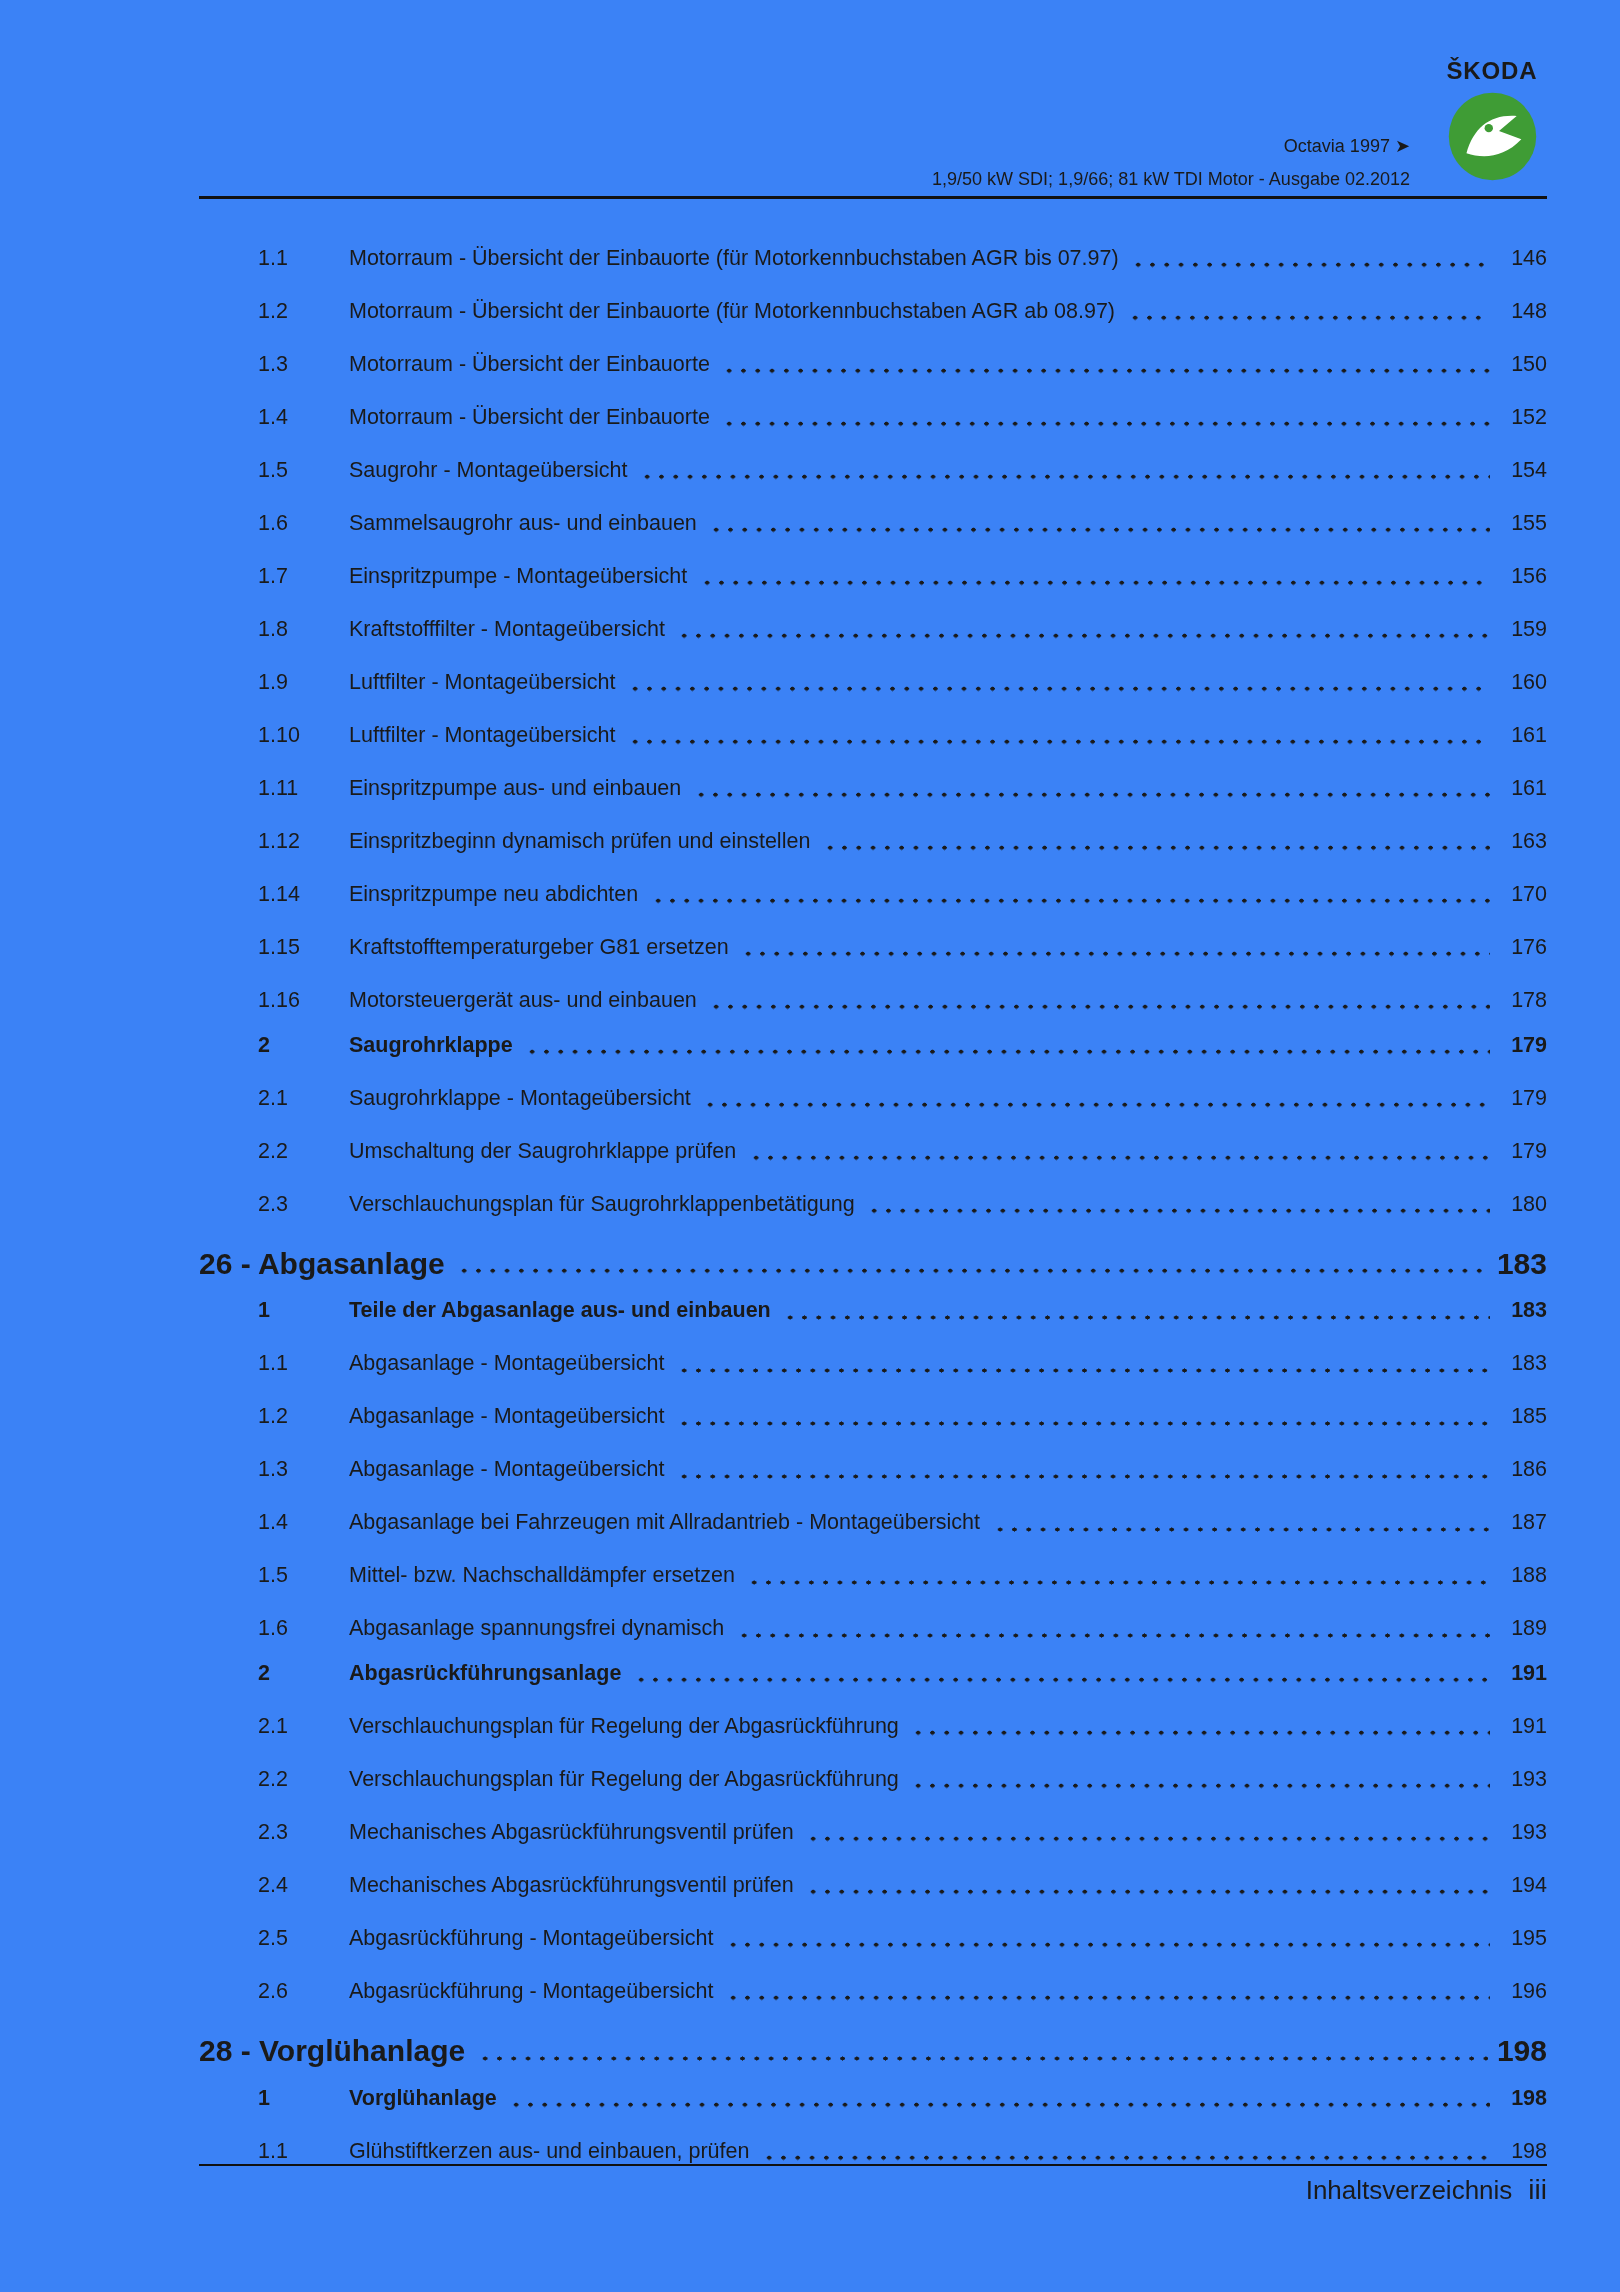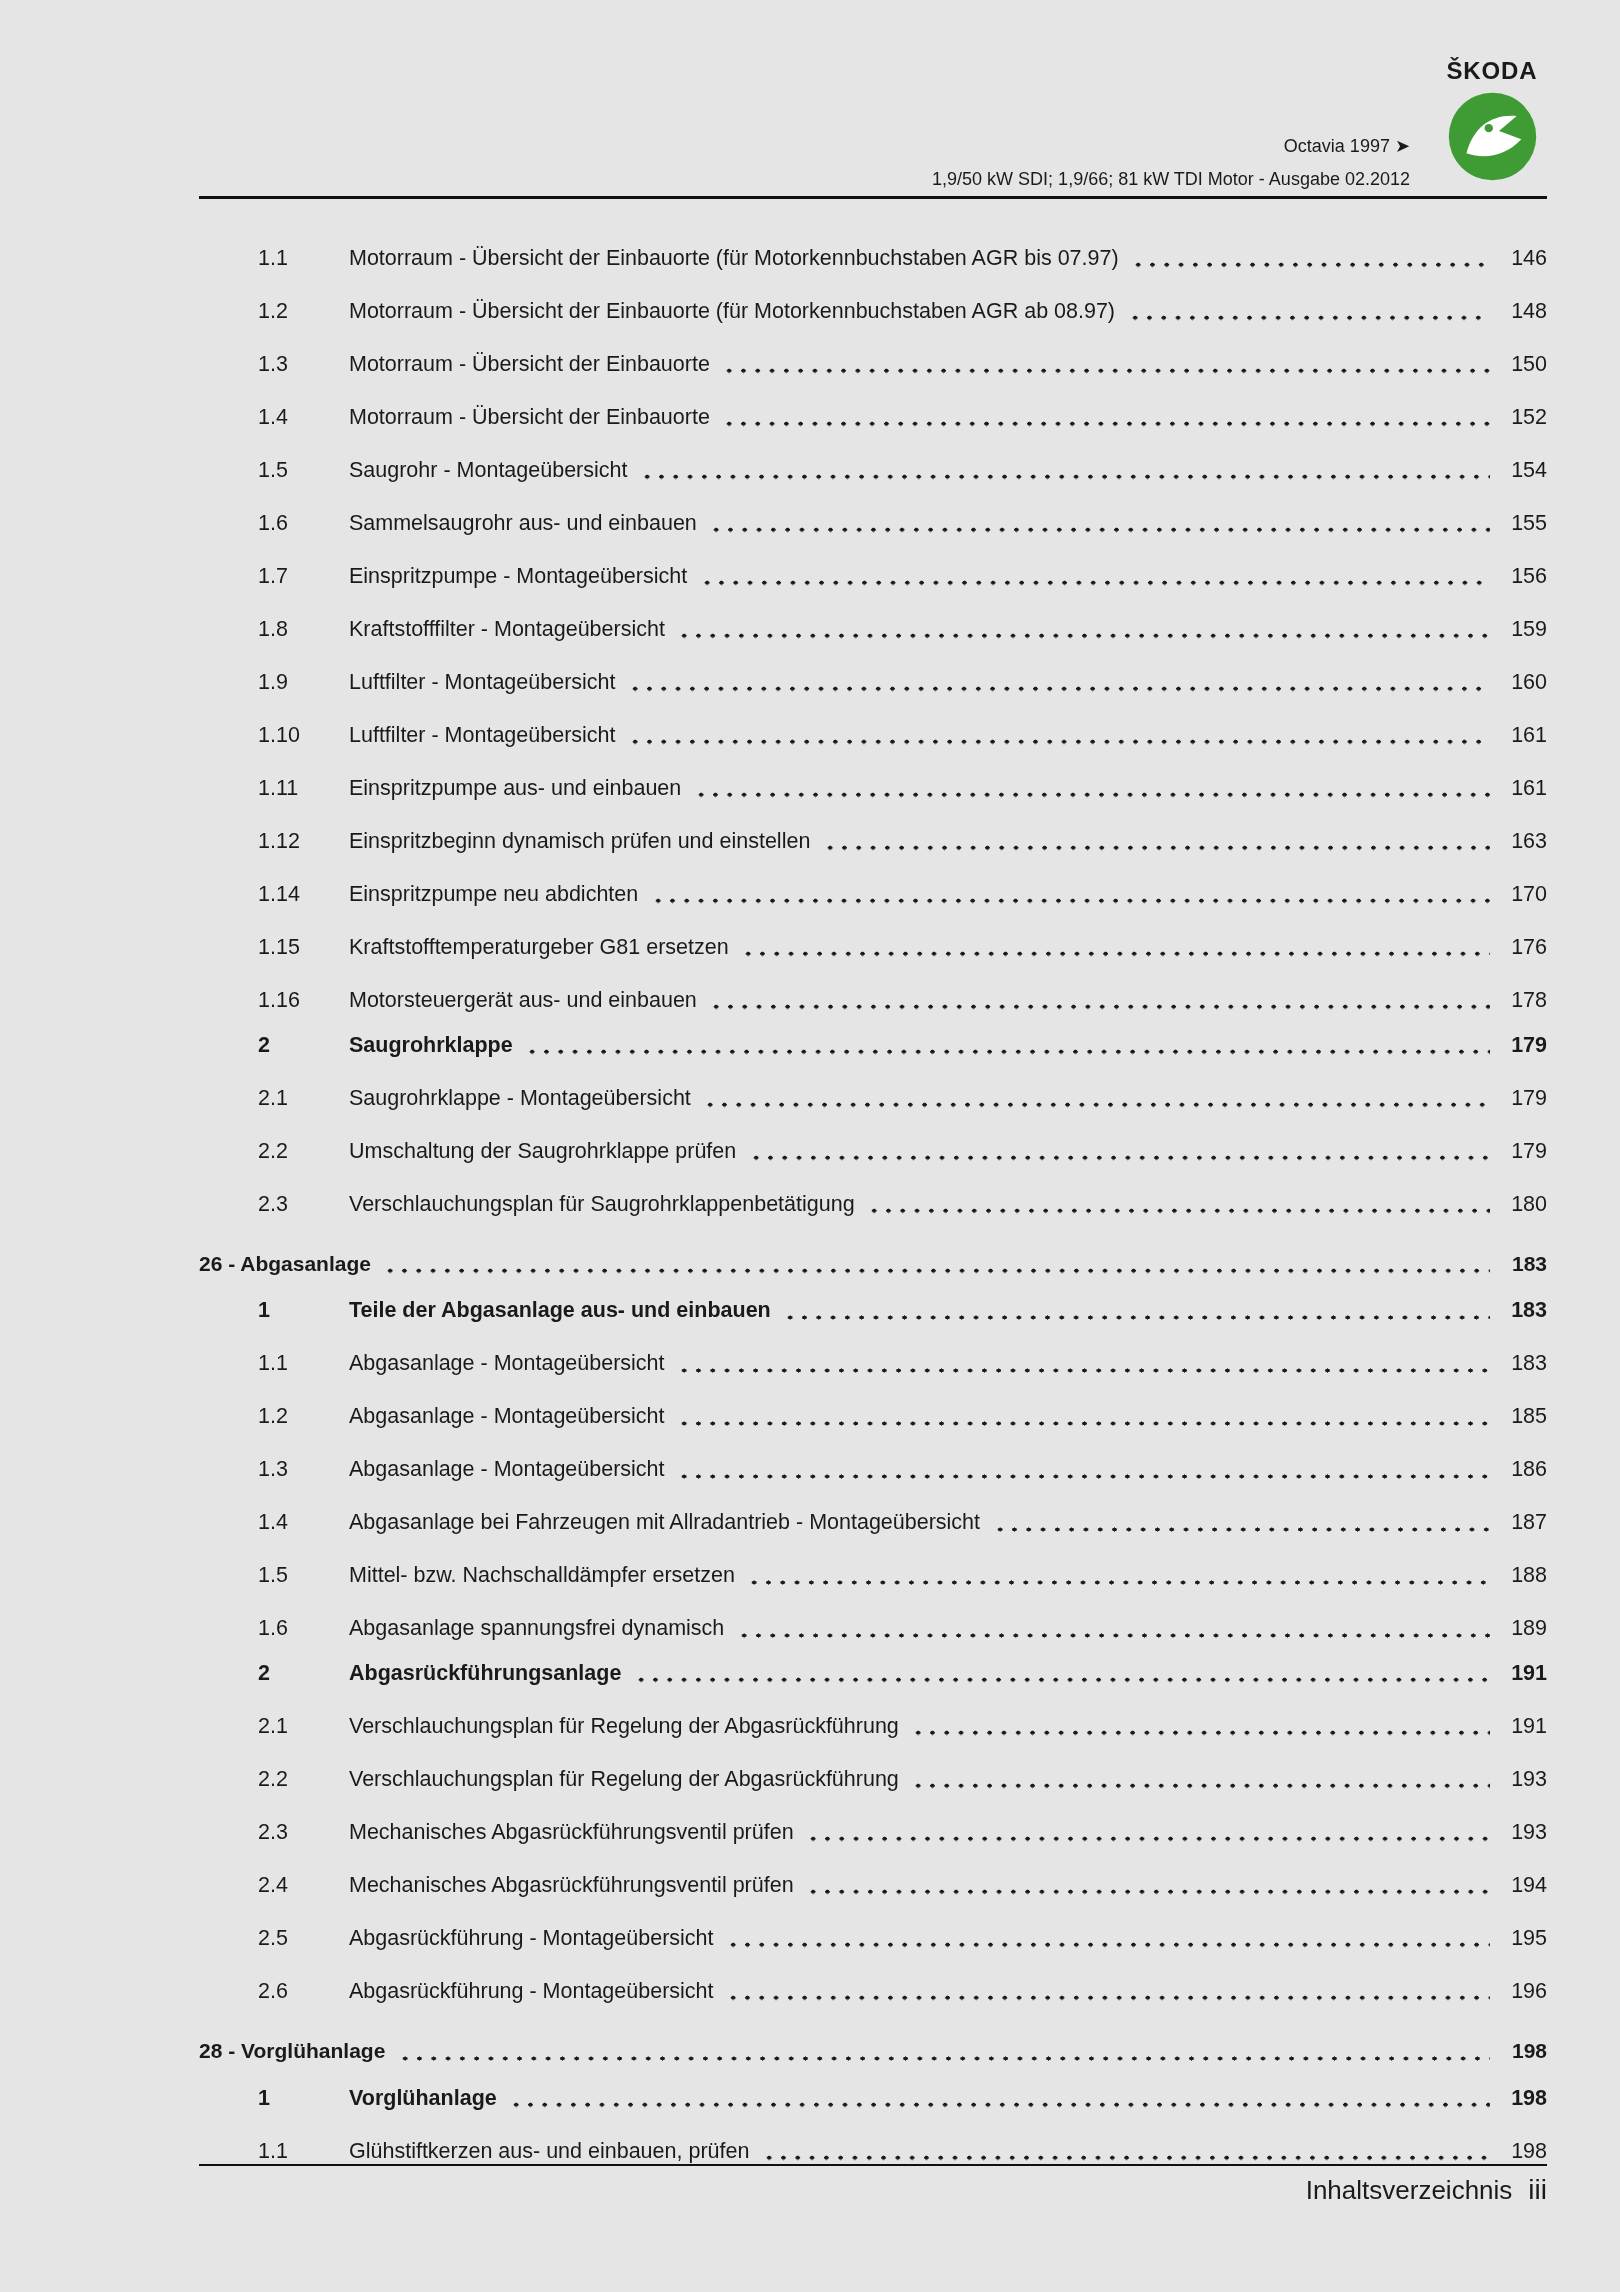--- a/index.html
+++ b/index.html
@@ -1,20 +1,20 @@
 <!DOCTYPE html>
 <html style="font-size:14.3px"><head>
 <meta charset="utf-8">
 <style>
   html, body { margin: 0; padding: 0; background: #ffffff; }
   .page {
     position: relative;
     width: 1620px;
     height: 2293px;
-    background: #e5e5e5;
+    background: #3b82f6;
     font-family: "Liberation Sans", sans-serif;
     color: #1a1a1a;
     overflow: hidden;
   }
 
   
   .brand-block {
     position: absolute;
     top: 57px;
     right: 68px;
@@ -60,21 +60,21 @@
     display: flex;
     align-items: flex-end;
     font-size: 21.5px;
     line-height: 34px;
     white-space: nowrap;
   }
   .row .num { flex: 0 0 91px; }
   .row.entry, .row.section { padding-left: 59px; margin-top: 19px; }
   .row.section { font-weight: 700; margin-top: 10.7px; }
   .row.chapter {
-    font-size: 21px;
+    font-size: 30px;
     font-weight: 700;
     line-height: 39px;
     margin-top: 23px;
     margin-bottom: 7.2px;
   }
   .row .title { flex: 0 0 auto; text-align: right; }
   .leader {
     flex: 1 1 27px;
     height: 5.4px;
     margin: 0 9px 7.2px 12.5px;

